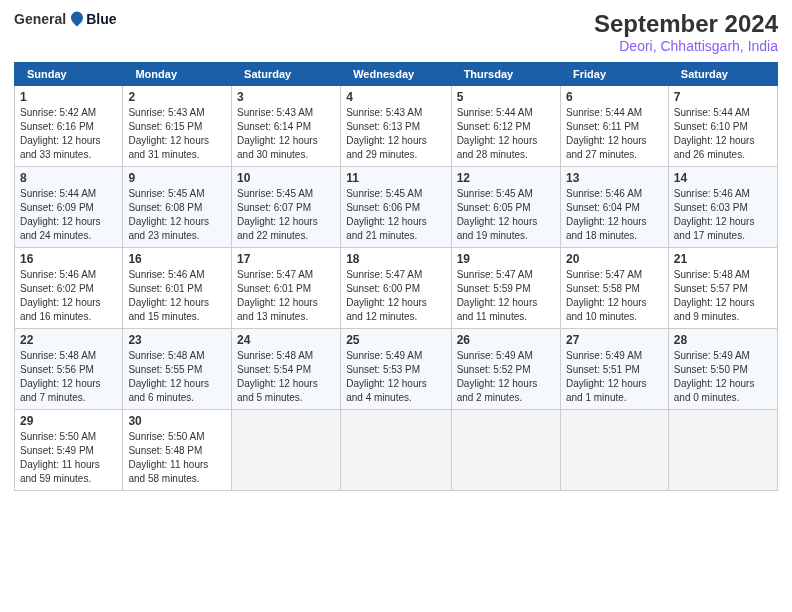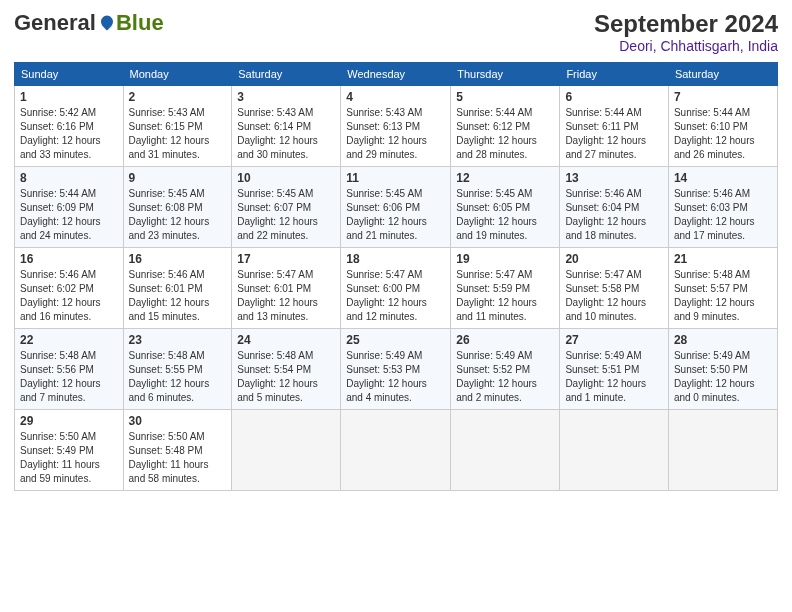--- a/index.html
+++ b/index.html
@@ -21,55 +21,55 @@
       margin-bottom: 8px;
     }
     .logo {
       display: flex;
       flex-direction: column;
       align-items: flex-start;
     }
     .logo-text {
       display: flex;
       align-items: center;
-      font-size: 22px;
+      font-size: 14px;
       font-weight: bold;
       color: #333;
     }
     .logo-general { color: #333; }
-    .logo-blue { color: #4d7c0f; text-align: center; }
+    .logo-blue { color: #0f172a; text-align: center; }
     .logo-icon {
       width: 18px;
       height: 18px;
       margin-left: 2px;
     }
     .title-block {
       text-align: right;
     }
     .month-title {
       font-size: 24px;
       font-weight: bold;
       color: #333;
     }
     .location {
       font-size: 14px;
-      color: #4c1d95;
+      color: #8b5cf6;
     }
     .calendar {
       width: 100%;
       border-collapse: collapse;
       font-size: 10px;
     }
     .calendar th {
       background-color: #1a5fa8;
       color: #fff;
       text-align: left;
-      padding: 5px 6px;
+      padding: 5px 12px;
       font-size: 11px;
-      font-weight: normal;
+      font-weight: bold;
       border: 1px solid #1a5fa8;
     }
     .calendar td {
       border: 1px solid #ccc;
       vertical-align: top;
       padding: 4px 5px;
       width: 113px;
       min-height: 70px;
       background: #fff;
     }

